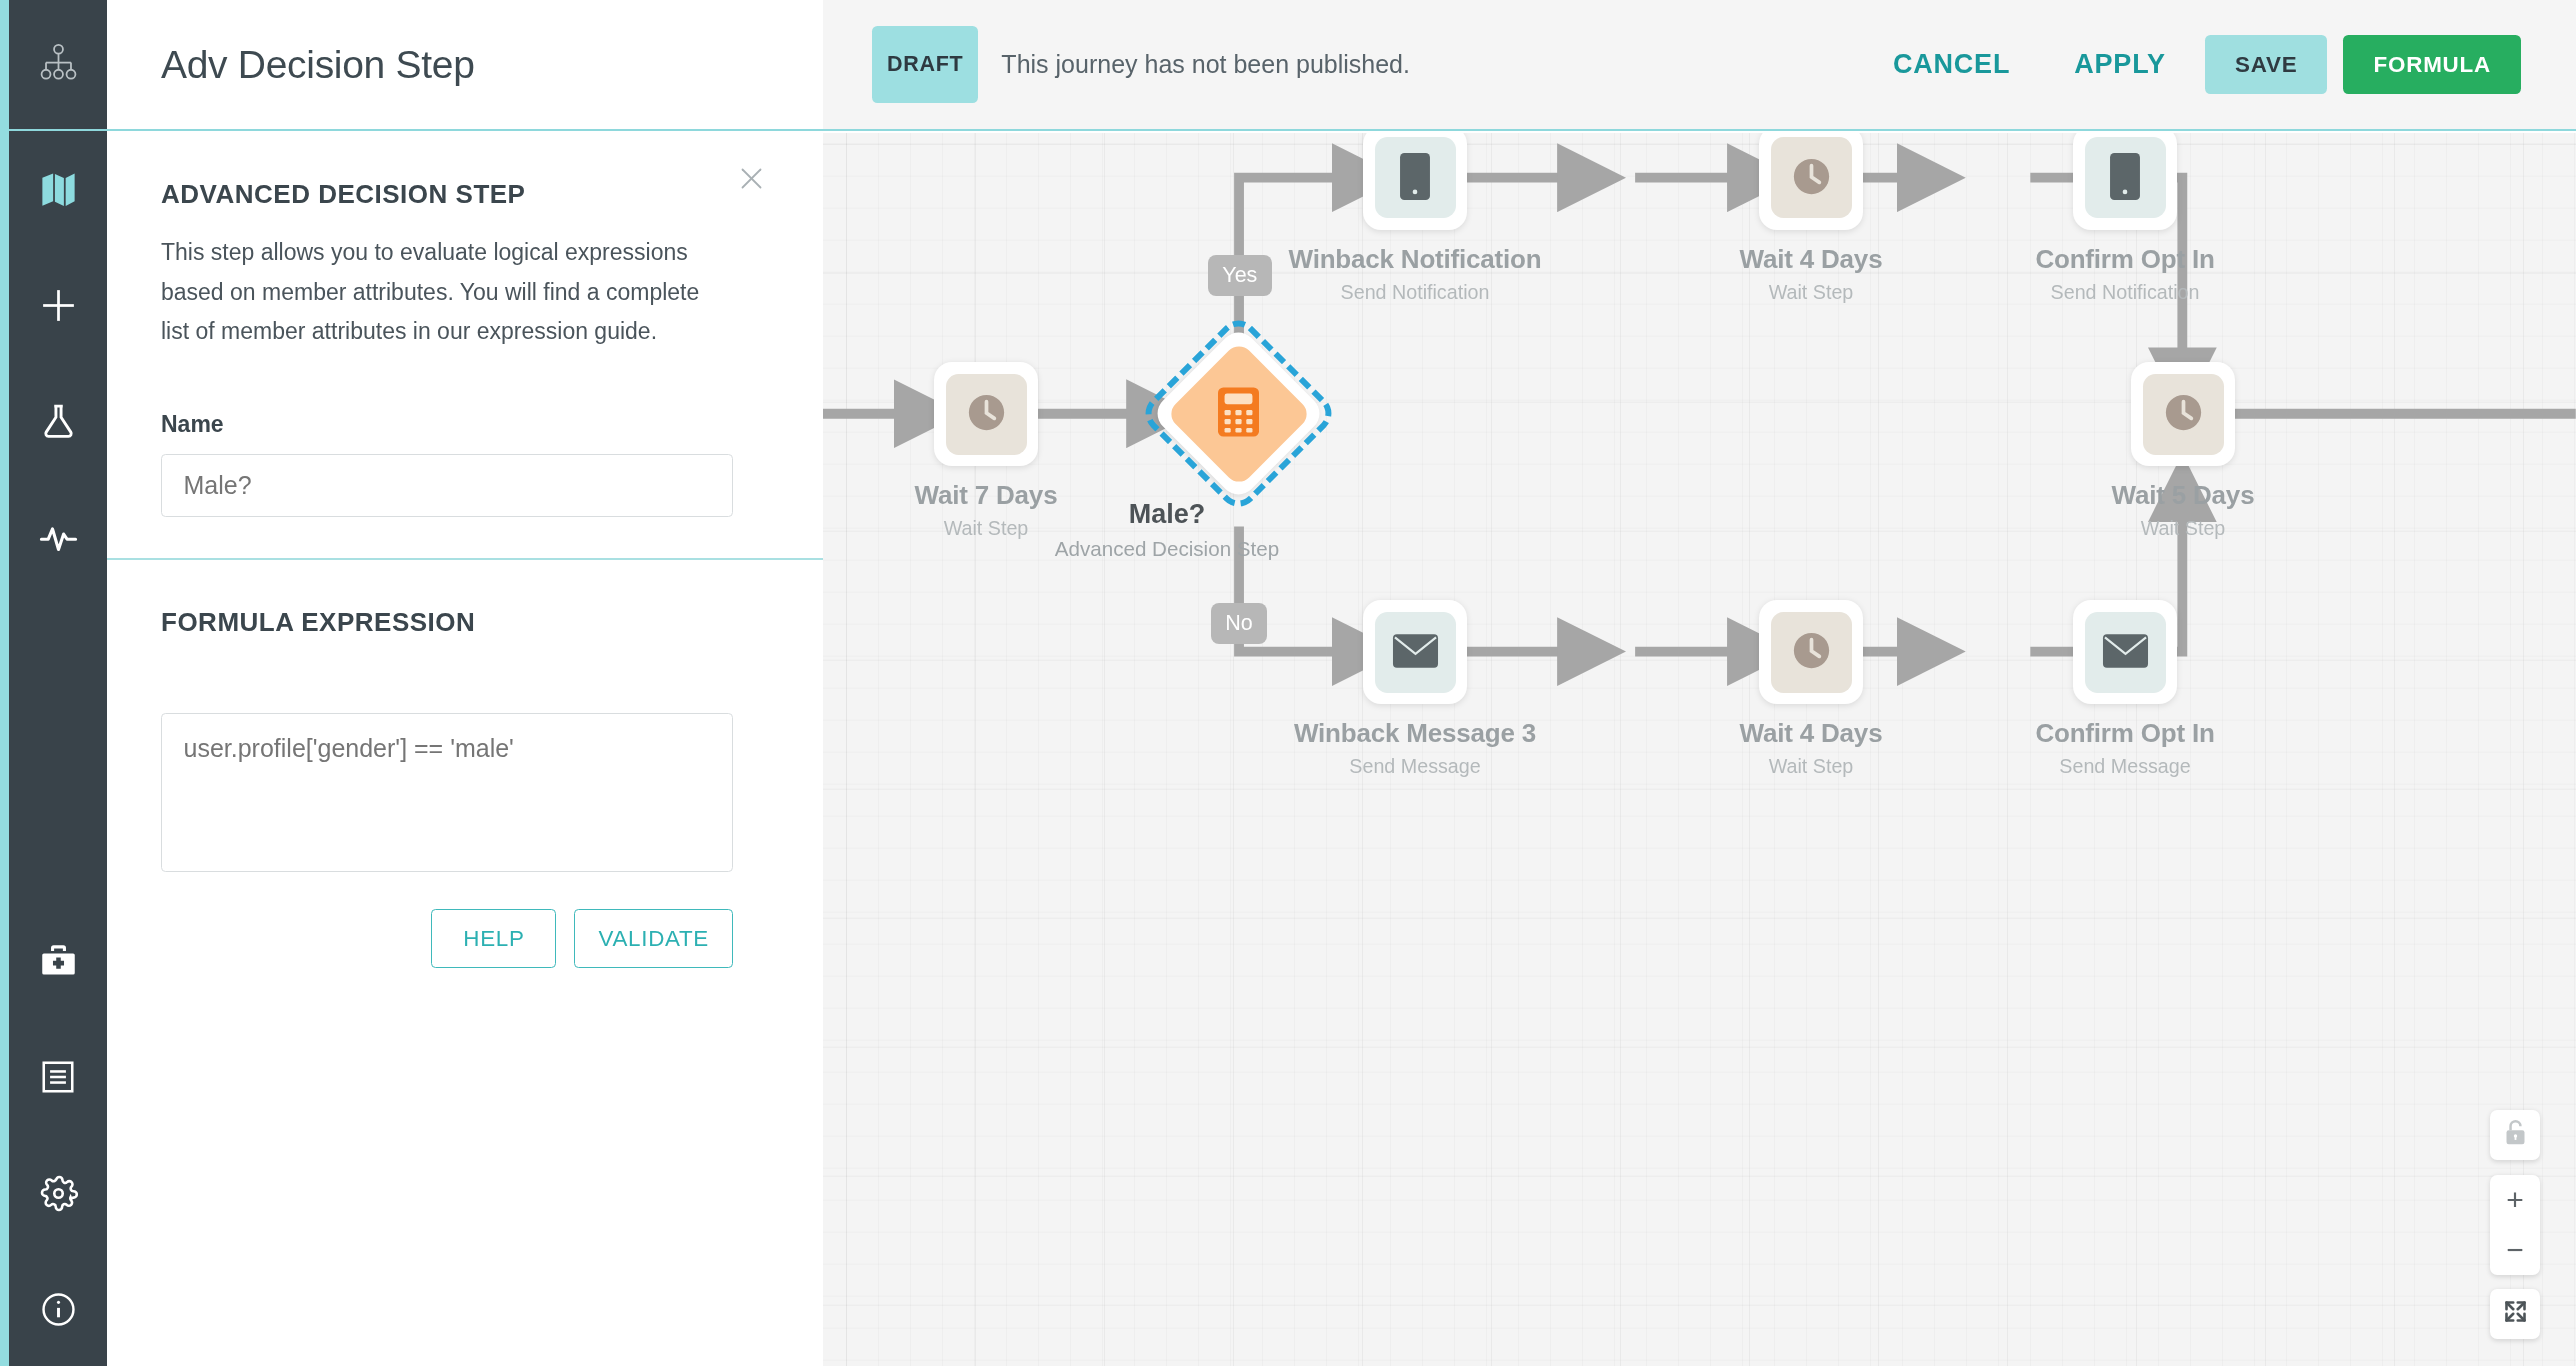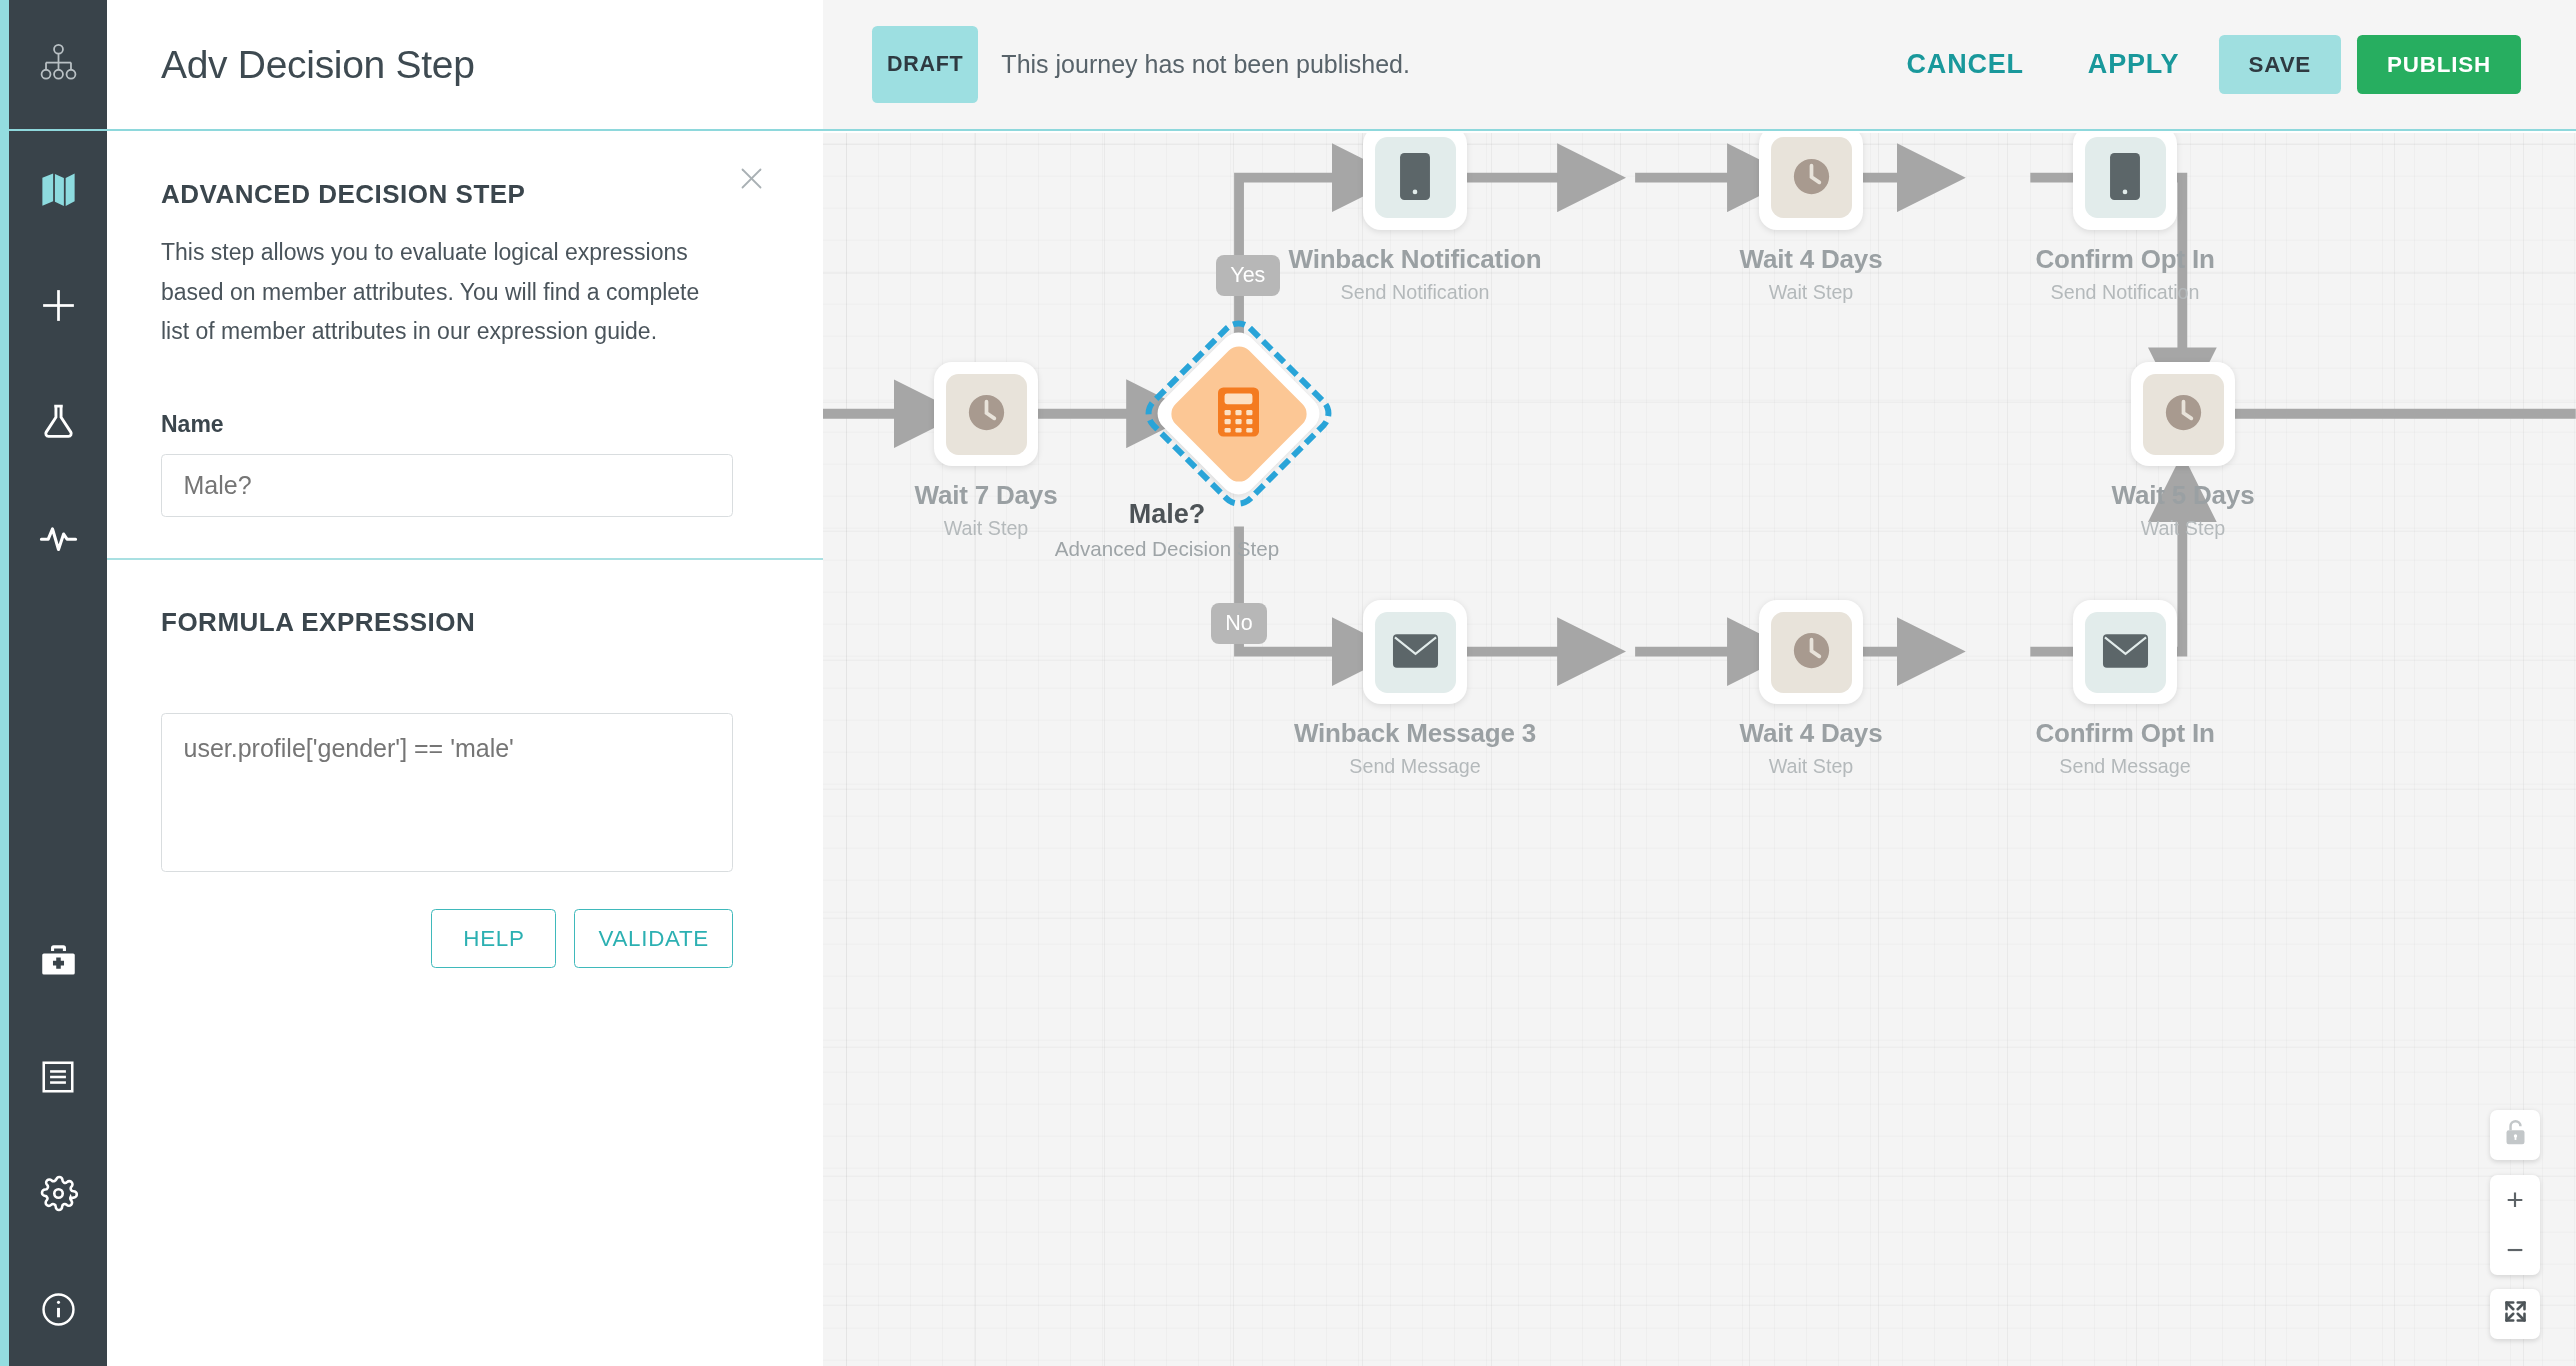--- a/index.html
+++ b/index.html
@@ -392,21 +392,21 @@
   </section>
 
   <header id="topbar">
     <span id="draft-badge">DRAFT</span>
     <span id="journey-status">This journey has not been published.</span>
 
     <div id="topbar-actions">
       <button class="tb-link">CANCEL</button>
       <button class="tb-link">APPLY</button>
       <button class="tb-btn" id="save-btn">SAVE</button>
-      <button class="tb-btn" id="publish-btn">PUBLISH</button>
+      <button class="tb-btn" id="publish-btn">FORMULA</button>
     </div>
   </header>
 
   <main id="canvas">
 
     <svg id="edges" viewBox="0 0 1960 1379">
       <defs>
         <marker id="ah" markerWidth="7" markerHeight="7" refX="3.2" refY="3.5" orient="auto">
           <polygon points="0,0 7,3.5 0,7" fill="#a6a6a6"></polygon>
         </marker>
@@ -478,21 +478,21 @@
             </g>
           </svg>
         </span>
       </div>
       <div class="decision-label">
         <div class="decision-title">Male?</div>
         <div class="decision-sub">Advanced Decision Step</div>
       </div>
     </div>
 
-    <div class="branch-chip" style="left:385px; top:122px;margin-left:8px;">Yes</div>
+    <div class="branch-chip" style="left:385px; top:122px;">Yes</div>
     <div class="branch-chip" style="left:388px; top:470px;">No</div>
 
     <div class="node" style="left:540px; top:-7.2px;">
       <div class="node-box">
         <div class="node-inner inner-msg">
           <span>
             <svg width="30" height="47" viewBox="0 0 14 22" fill="#5c6669">
                 <rect x="0" y="0" width="14" height="22" rx="2"></rect>
                 <circle cx="7" cy="18.2" r="1.1" fill="#e2eceb"></circle>
               </svg>

